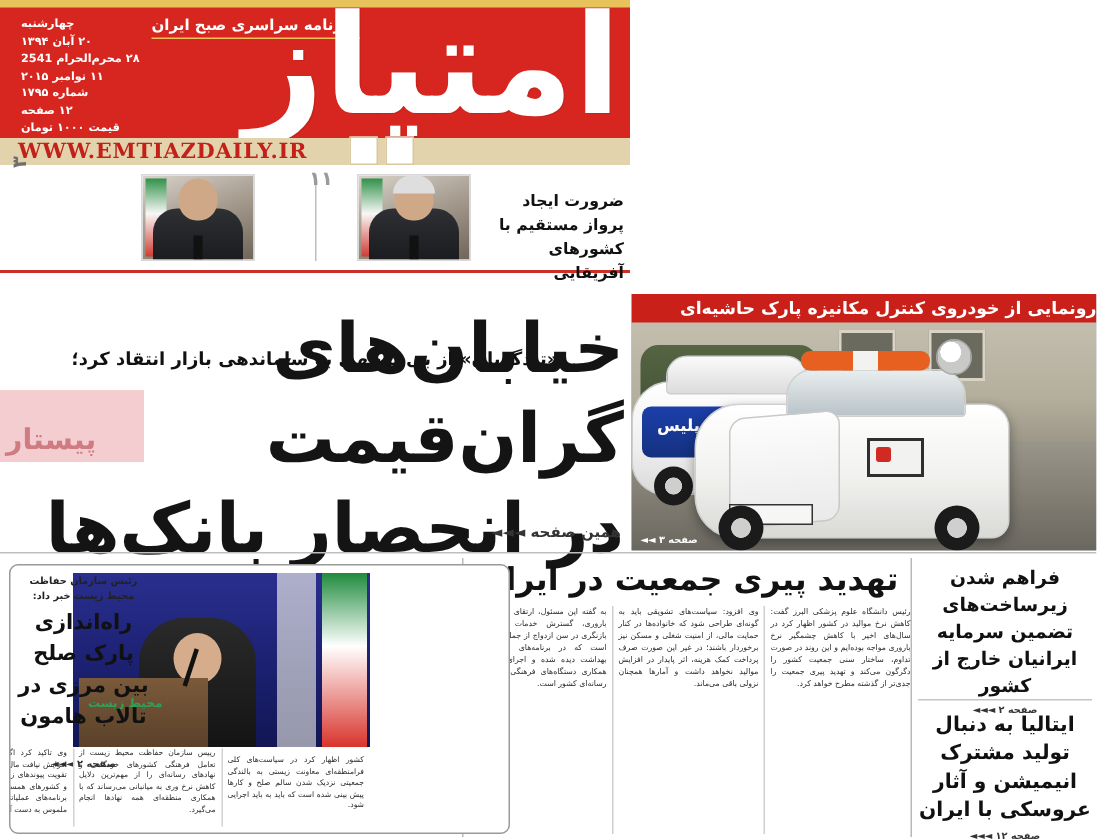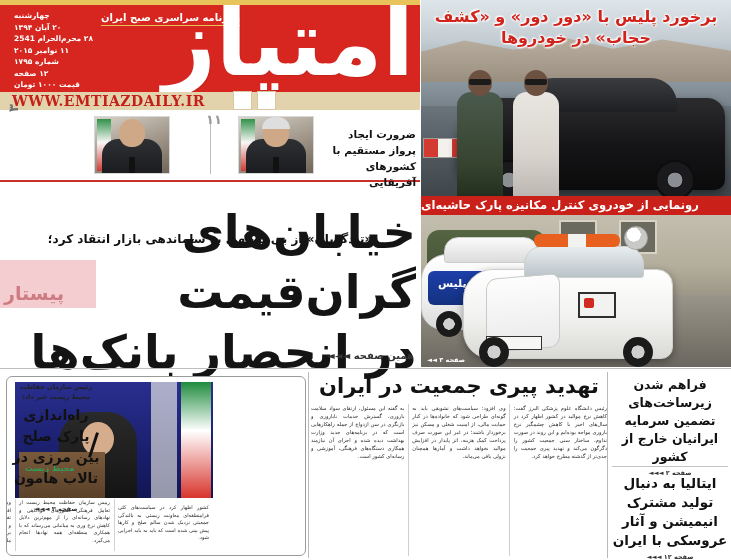--- a/index.html
+++ b/index.html
@@ -161,21 +161,21 @@
   .parkphoto .policecar .stripe{position:absolute;left:6px;top:16px;width:130px;height:34px;
         background:linear-gradient(180deg,#1c3faa 0%,#14317f 100%);border-radius:6px;}
   .parkphoto .policecar .stripe:after{content:"پلیس";position:absolute;left:10px;top:6px;color:#fff;font-size:11px;font-weight:bold;}
   .parkphoto .policecar .roof{position:absolute;left:22px;top:-18px;width:92px;height:24px;
         background:linear-gradient(180deg,#fafafa 0%,#dcdcdc 100%);border-radius:14px 14px 3px 3px;border:1px solid #cdcdcd;}
   .parkphoto .policecar .pwheel{position:absolute;bottom:-8px;width:26px;height:26px;border-radius:50%;
         background:radial-gradient(circle at 50% 50%,#cfcfcd 0 30%,#1b1b1b 32% 100%);}
   .parkphoto .policecar .pwheel.q1{left:14px;} .parkphoto .policecar .pwheel.q2{left:108px;}
   .park-caption{
     position:absolute;left:0;top:0;width:100%;height:19px;background:#c9201a;
-    color:#fff;font-size:11.5px;font-weight:bold;line-height:19px;text-align:left;
+    color:#fff;font-size:11.5px;font-weight:bold;line-height:19px;text-align:right;
   }
   .park-more{position:absolute;left:6px;bottom:3px;color:#fff;font-size:6.5px;font-weight:bold;}
 
   
   .divider-h{position:absolute;left:0;top:368px;width:731px;height:1px;background:#bfbfbf;}
   .vline{position:absolute;width:1px;background:#b9b9b9;}
 
   .center-story{position:absolute;left:311px;top:372px;width:296px;height:188px;}
   .center-h{position:absolute;right:0;top:0;width:296px;text-align:center;
         font-size:21px;font-weight:bold;color:#121212;line-height:28px;}
@@ -187,21 +187,21 @@
   .right-col{position:absolute;left:609px;top:372px;width:122px;height:188px;}
   .rc-item{position:absolute;right:3px;width:116px;text-align:center;}
   .rc-item.one{top:4px;}
   .rc-item.two{top:102px;}
   .rc-h{font-size:12.5px;font-weight:bold;color:#111;line-height:18px;}
   .rc-h.big{font-size:13.5px;line-height:19px;}
   .rc-page{margin-top:3px;font-size:6.5px;font-weight:bold;color:#333;}
   .rc-sep{position:absolute;right:3px;top:94px;width:116px;height:1px;background:#c4c4c4;}
 
   .left-box{position:absolute;left:6px;top:376px;width:298px;height:178px;
-        border:1px solid #9a9a9a;border-radius:6px;background:#fff;overflow:hidden;}
+        border:1px solid #9a9a9a;border-radius:6px;background:#fff;overflow:hidden;padding-left:34px;}
   .lb-photo{position:absolute;right:92px;top:5px;width:198px;height:116px;overflow:hidden;}
   .lb-photo .backdrop{position:absolute;inset:0;background:linear-gradient(180deg,#2a2f8f 0%,#1b2070 55%,#121654 100%);}
   .lb-photo .flagL{position:absolute;right:2px;top:0;width:30px;height:116px;
         background:linear-gradient(180deg,#1f8b3d 0%,#ffffff 42%,#d8342c 100%);}
   .lb-photo .flagR{position:absolute;right:36px;top:0;width:26px;height:116px;
         background:linear-gradient(180deg,#e5e5e5 0%,#cfcfcf 100%);opacity:.7;}
   .lb-photo .speaker{position:absolute;right:76px;bottom:0;width:78px;height:86px;
         background:linear-gradient(180deg,#2a2a2a 0%,#141414 100%);border-radius:30px 30px 0 0;}
   .lb-photo .speaker .sface{position:absolute;left:50%;margin-left:-16px;top:10px;width:32px;height:34px;border-radius:50%;background:#d6ad8c;}
   .lb-photo .podium{position:absolute;left:4px;bottom:0;width:86px;height:46px;
@@ -239,38 +239,20 @@
       <div>قیمت ۱۰۰۰ تومان</div>
     </div>
 
     <div class="botbar"></div>
     <div class="mast-sq s1"></div>
     <div class="mast-sq s2"></div>
     <div class="site-url">WWW.EMTIAZDAILY.IR</div>
   </div>
   <div class="page-no-3">۳</div>
 
-  <div class="hero">
-    <div class="sky"></div>
-    <div class="hills"></div>
-    <div class="road"></div>
-    <div class="barrier"></div>
-    <div class="pole"></div>
-    <div class="car">
-      <div class="wheel w1"></div>
-      <div class="wheel w2"></div>
-    </div>
-    <div class="man m2">
-      <div class="head"></div>
-    </div>
-    <div class="man m1">
-      <div class="head"></div>
-    </div>
-    <div class="hero-title">برخورد پلیس با «دور دور» و «کشف حجاب» در خودروها</div>
-  </div>
 
   <div class="subrow">
     <div class="sub-divider"></div>
 
     <div class="sub-cell right">
       <div class="sub-photo">
         <div class="bg"></div>
         <div class="flag"></div>
         <div class="suit"></div>
         <div class="face"></div>

